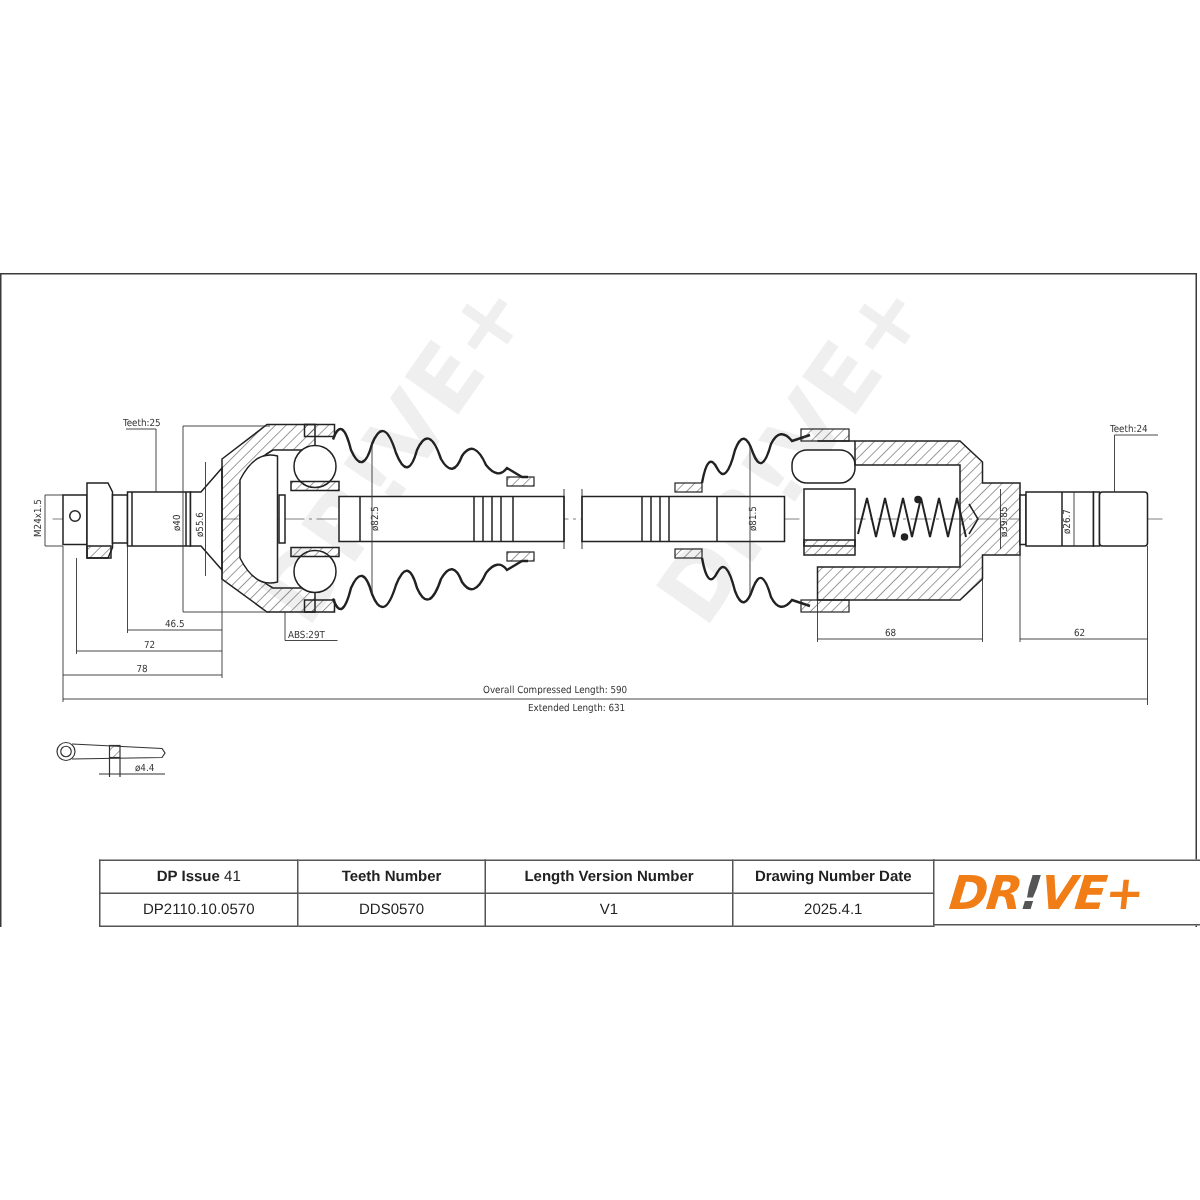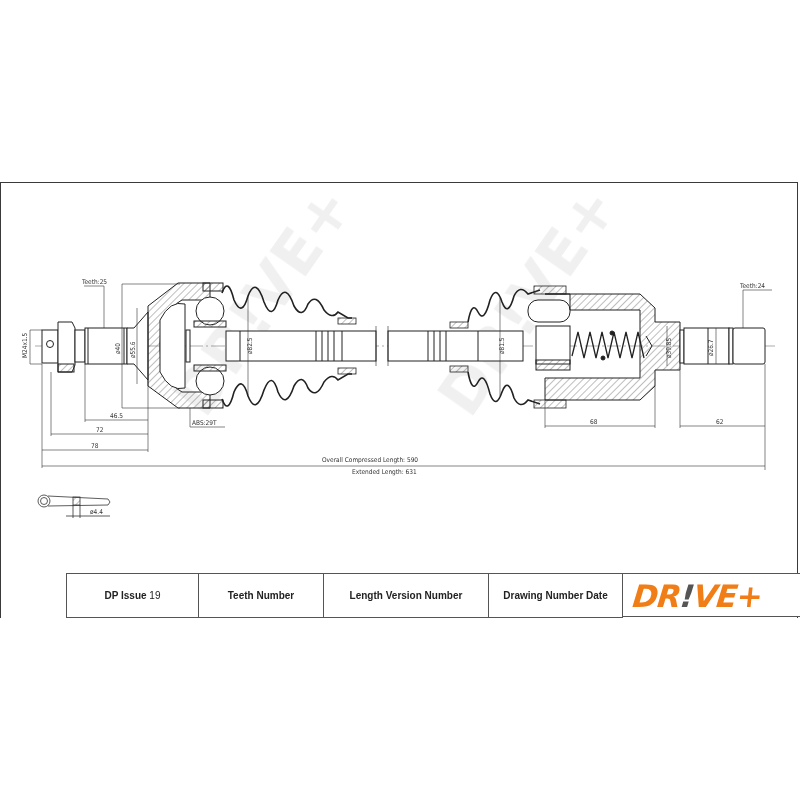--- a/index.html
+++ b/index.html
@@ -190,25 +190,31 @@
   </g>
   <text class="dim" x="90" y="514">ø4.4</text>
 </svg>
 
 <div class="titleblock">
   <table class="tb">
     <tbody>
         <tr class="head">
       <td style="width:131px">
         <span>DP Issue</span>
-        <span class="num">19</span>
+        <span class="num">41</span>
       </td>
       <td style="width:124px">Teeth Number</td>
       <td style="width:164px">Length Version Number</td>
       <td style="width:133px">Drawing Number Date</td>
+    </tr>
+    <tr>
+      <td>DP2110.10.0570</td>
+      <td>DDS0570</td>
+      <td>V1</td>
+      <td>2025.4.1</td>
     </tr>
   </tbody>
     </table>
   <div class="logo-cell">
     <div class="logo">
       <span>DR</span><span class="bang">!</span><span>VE+</span>
     </div>
   </div>
 </div>
 

